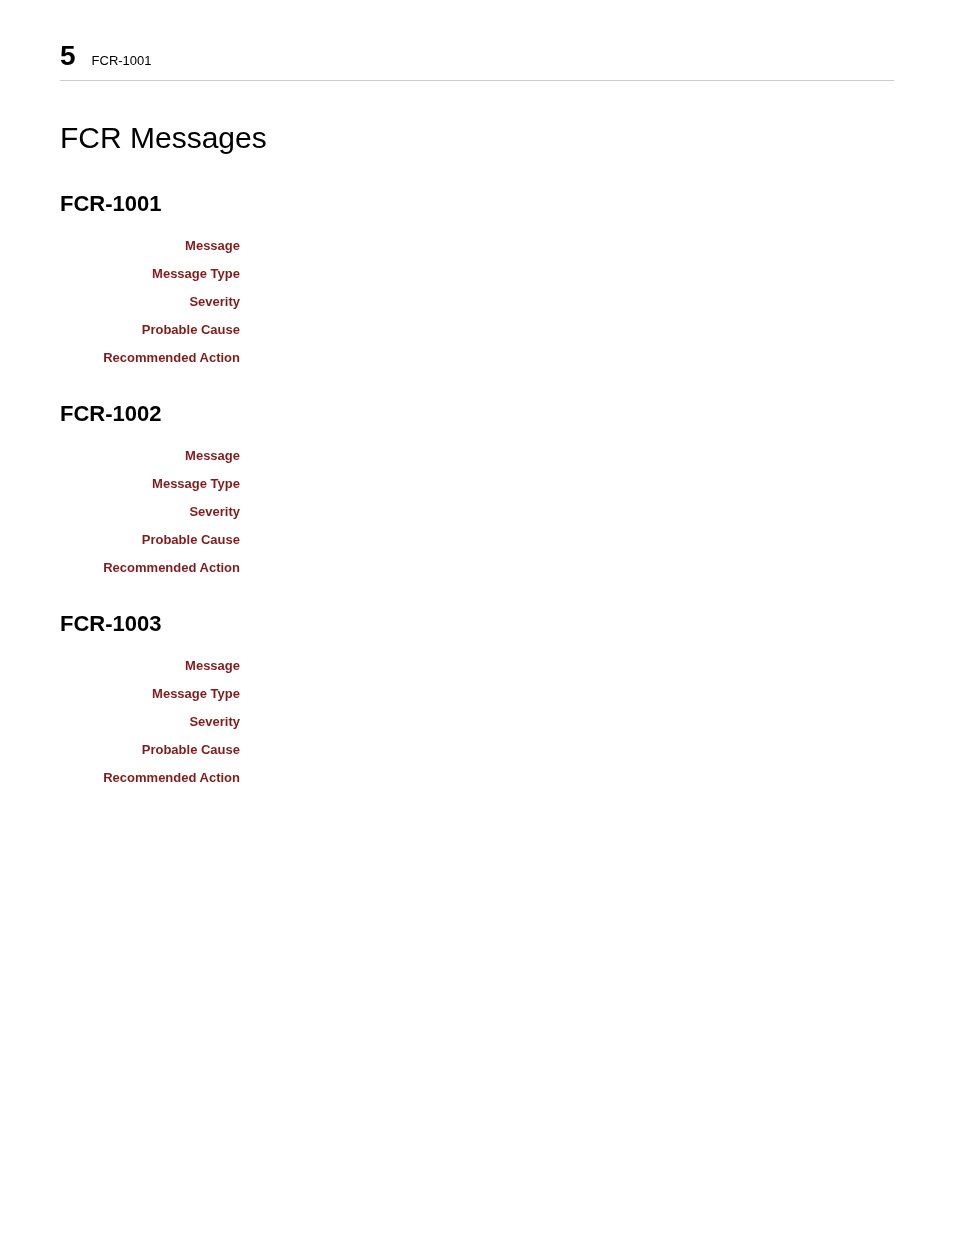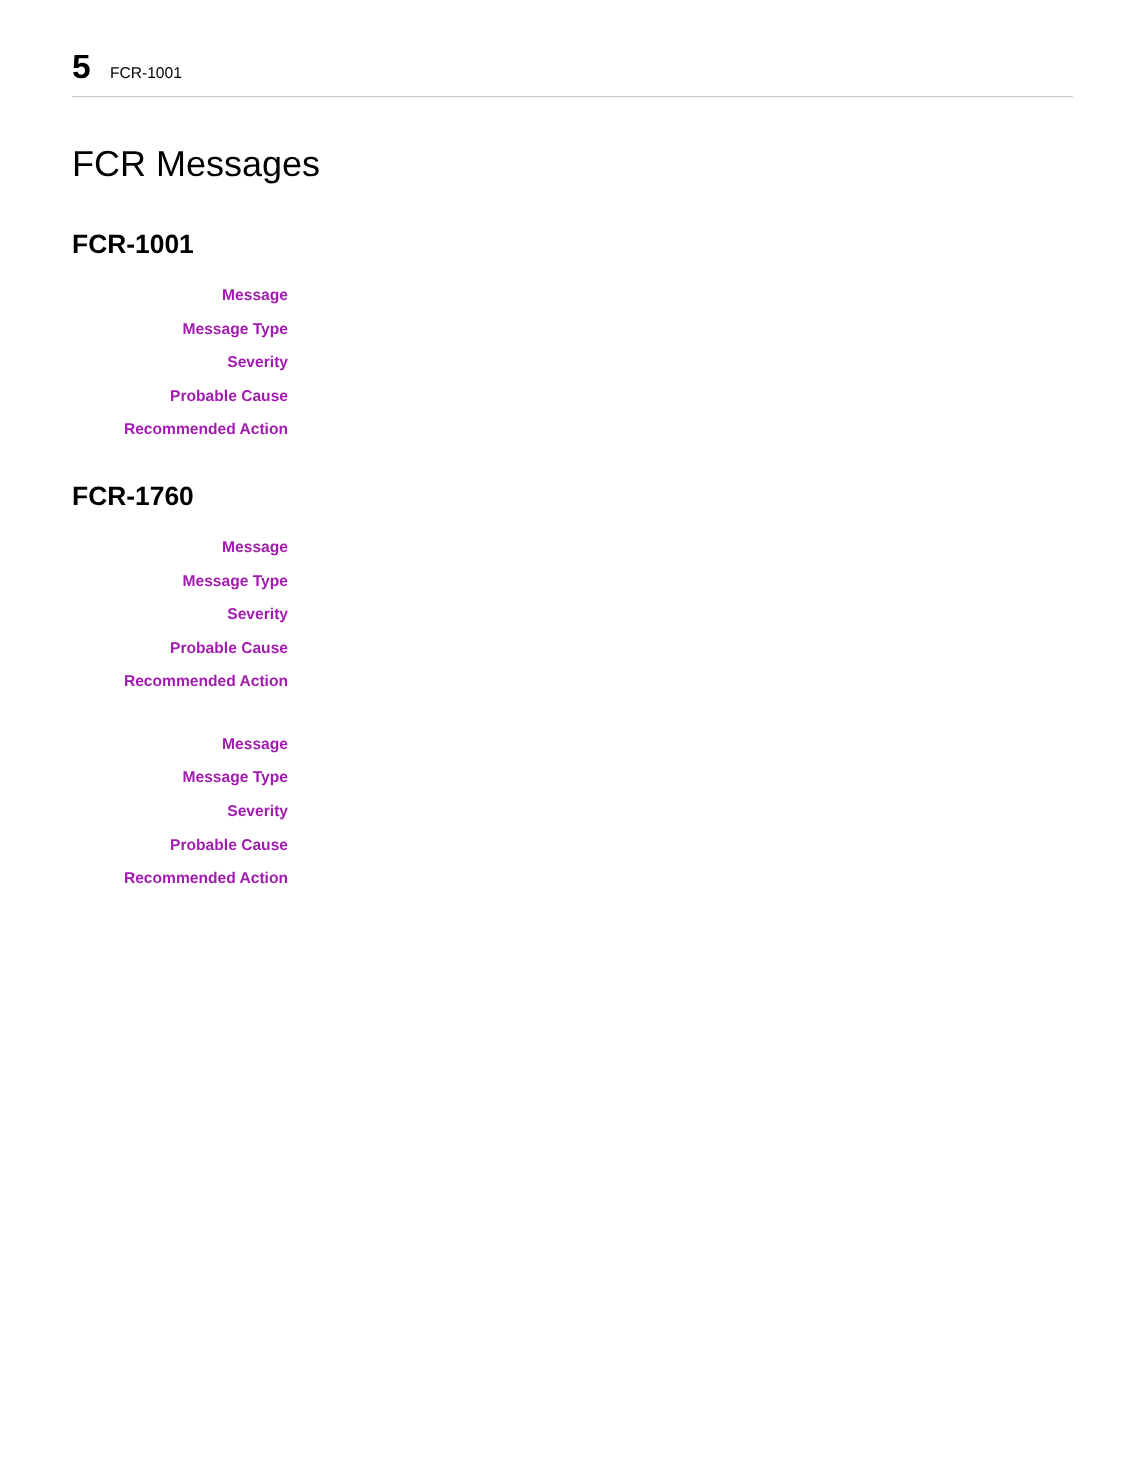--- a/index.html
+++ b/index.html
@@ -65,21 +65,21 @@
       margin-bottom: 12px;
       align-items: flex-start;
     }
 
     .field-label {
       width: 200px;
       min-width: 200px;
       text-align: right;
       font-size: 13px;
       font-weight: bold;
-      color: #a21caf;
+      color: #7f1d1d;
       padding-right: 20px;
       padding-top: 1px;
     }
 
     .field-value {
       flex: 1;
       font-size: 13px;
       color: #000000;
     }
   </style>
@@ -113,21 +113,21 @@
         <div class="field-row">
           <div class="field-label">Probable Cause</div>
           <div class="field-value"></div>
         </div>
         <div class="field-row">
           <div class="field-label">Recommended Action</div>
           <div class="field-value"></div>
         </div>
       </div>
       <div class="message-section">
-        <div class="message-id-title">FCR-1760</div>
+        <div class="message-id-title">FCR-1002</div>
         <div class="field-row">
           <div class="field-label">Message</div>
           <div class="field-value"></div>
         </div>
         <div class="field-row">
           <div class="field-label">Message Type</div>
           <div class="field-value"></div>
         </div>
         <div class="field-row">
           <div class="field-label">Severity</div>
@@ -136,20 +136,21 @@
         <div class="field-row">
           <div class="field-label">Probable Cause</div>
           <div class="field-value"></div>
         </div>
         <div class="field-row">
           <div class="field-label">Recommended Action</div>
           <div class="field-value"></div>
         </div>
       </div>
       <div class="message-section">
+        <div class="message-id-title">FCR-1003</div>
         <div class="field-row">
           <div class="field-label">Message</div>
           <div class="field-value"></div>
         </div>
         <div class="field-row">
           <div class="field-label">Message Type</div>
           <div class="field-value"></div>
         </div>
         <div class="field-row">
           <div class="field-label">Severity</div>

